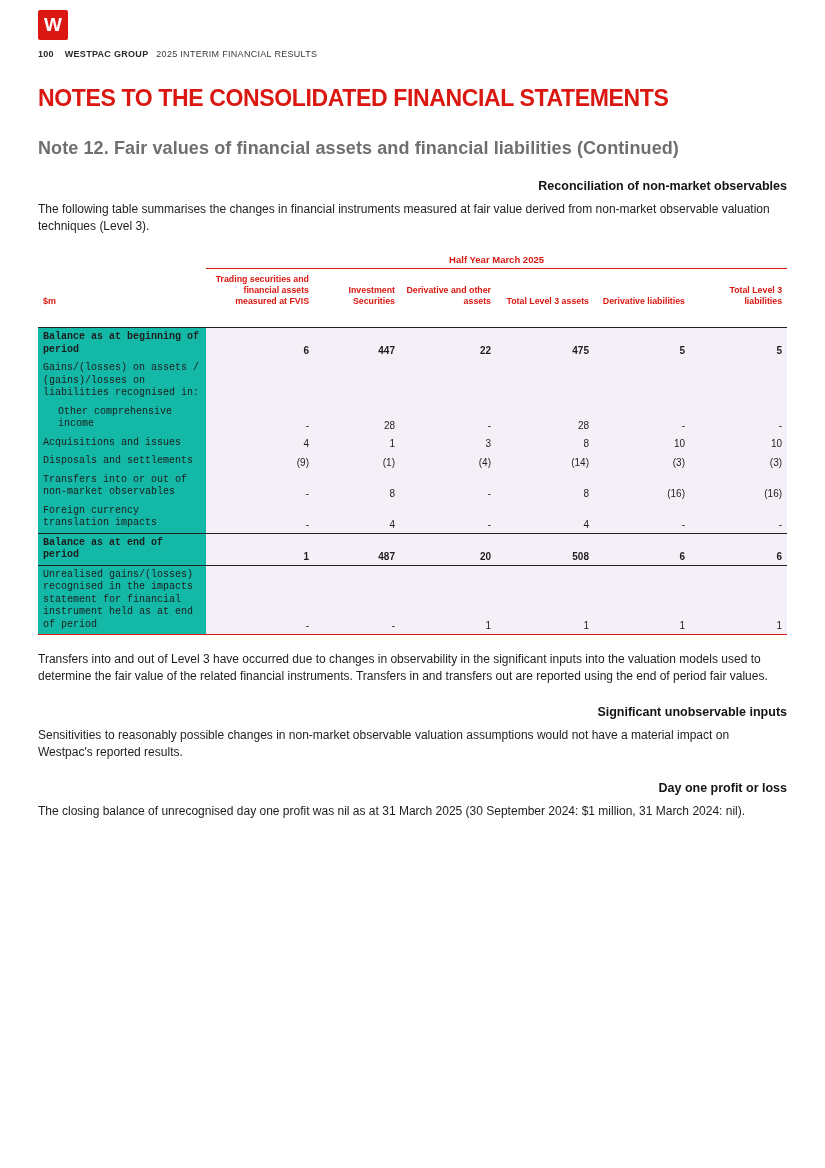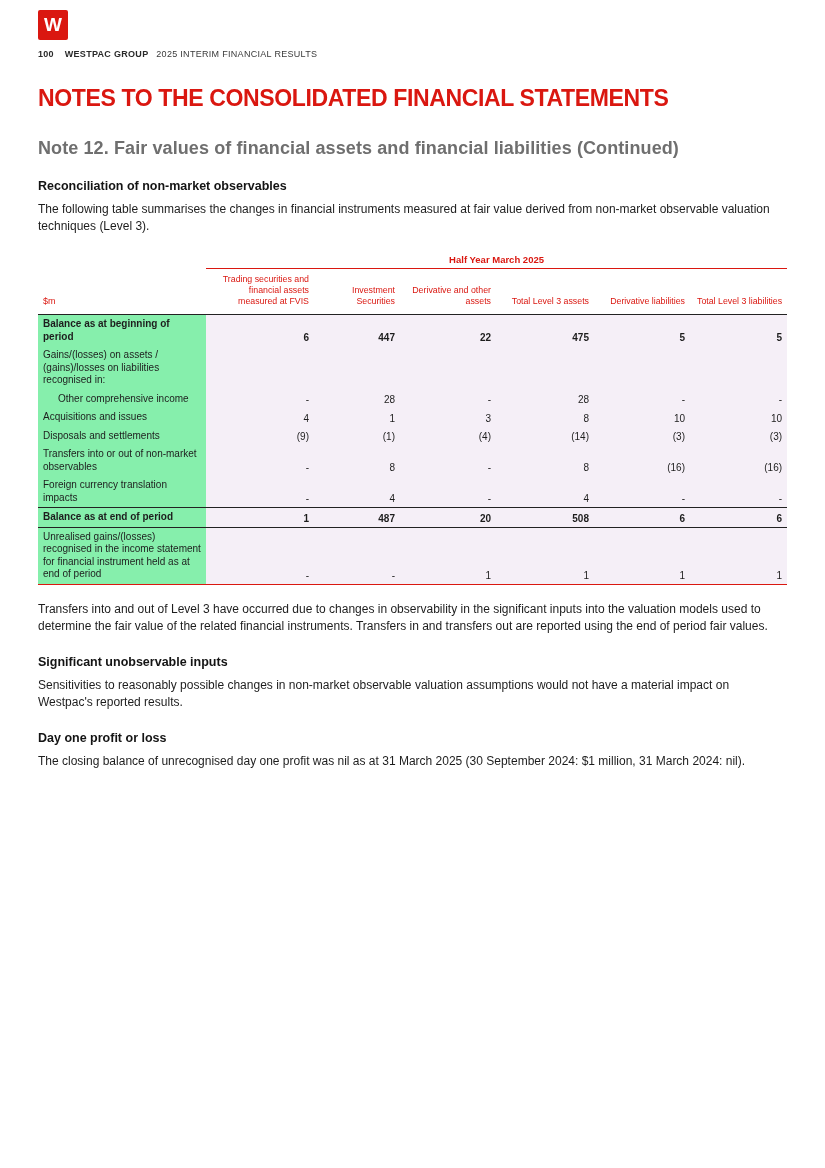--- a/index.html
+++ b/index.html
@@ -52,20 +52,21 @@
     font-size: 18px;
     font-weight: bold;
     color: #6f6f6f;
     letter-spacing: 0.1px;
   }
   h3.section-heading {
     margin: 20px 0 0 0;
     font-size: 12.5px;
     font-weight: bold;
     color: #141414;
+    text-align: right;
   }
   p.body-text {
     margin: 8px 0 0 0;
     font-size: 12px;
     line-height: 1.42;
     color: #1d1d1d;
     max-width: 749px;
   }
   
   table.fin-table {
@@ -82,40 +83,41 @@
   th.period {
     color: #DA1710;
     font-weight: bold;
     font-size: 9.5px;
     text-align: center;
     border-bottom: 1px solid #DA1710;
     padding-bottom: 3px;
   }
   tr.colhead th {
     color: #DA1710;
-    font-weight: normal;
+    font-weight: bold;
     font-size: 8.8px;
     line-height: 1.25;
     text-align: right;
     border-bottom: 1px solid #222222;
     padding-top: 5px;
-    padding-bottom: 7px;
+    padding-bottom: 20px;
   }
   tr.colhead th.unit {
     text-align: left;
     color: #DA1710;
     font-size: 9px;
   }
   td.lbl {
     text-align: left;
     font-size: 10px;
     line-height: 1.25;
     padding-top: 5px;
     padding-bottom: 4px;
-    background: #86efac;
+    background: #14b8a6;
+    font-family: Liberation Mono, monospace;
   }
   td.lbl.indent { padding-left: 20px; }
   td.num {
     text-align: right;
     background: #F5EFF7;
     font-size: 10px;
     padding-top: 5px;
     padding-bottom: 4px;
   }
   tr.bold td { font-weight: bold; }
@@ -238,21 +240,21 @@
         <tr class="bold bt bb">
           <td class="lbl">Balance as at end of period</td>
           <td class="num">1</td>
           <td class="num">487</td>
           <td class="num">20</td>
           <td class="num">508</td>
           <td class="num">6</td>
           <td class="num">6</td>
         </tr>
         <tr class="red-bottom">
-          <td class="lbl">Unrealised gains/(losses) recognised in the income statement for financial instrument held as at end of period</td>
+          <td class="lbl">Unrealised gains/(losses) recognised in the impacts statement for financial instrument held as at end of period</td>
           <td class="num">-</td>
           <td class="num">-</td>
           <td class="num">1</td>
           <td class="num">1</td>
           <td class="num">1</td>
           <td class="num">1</td>
         </tr>
       </tbody>
   </table>
 

